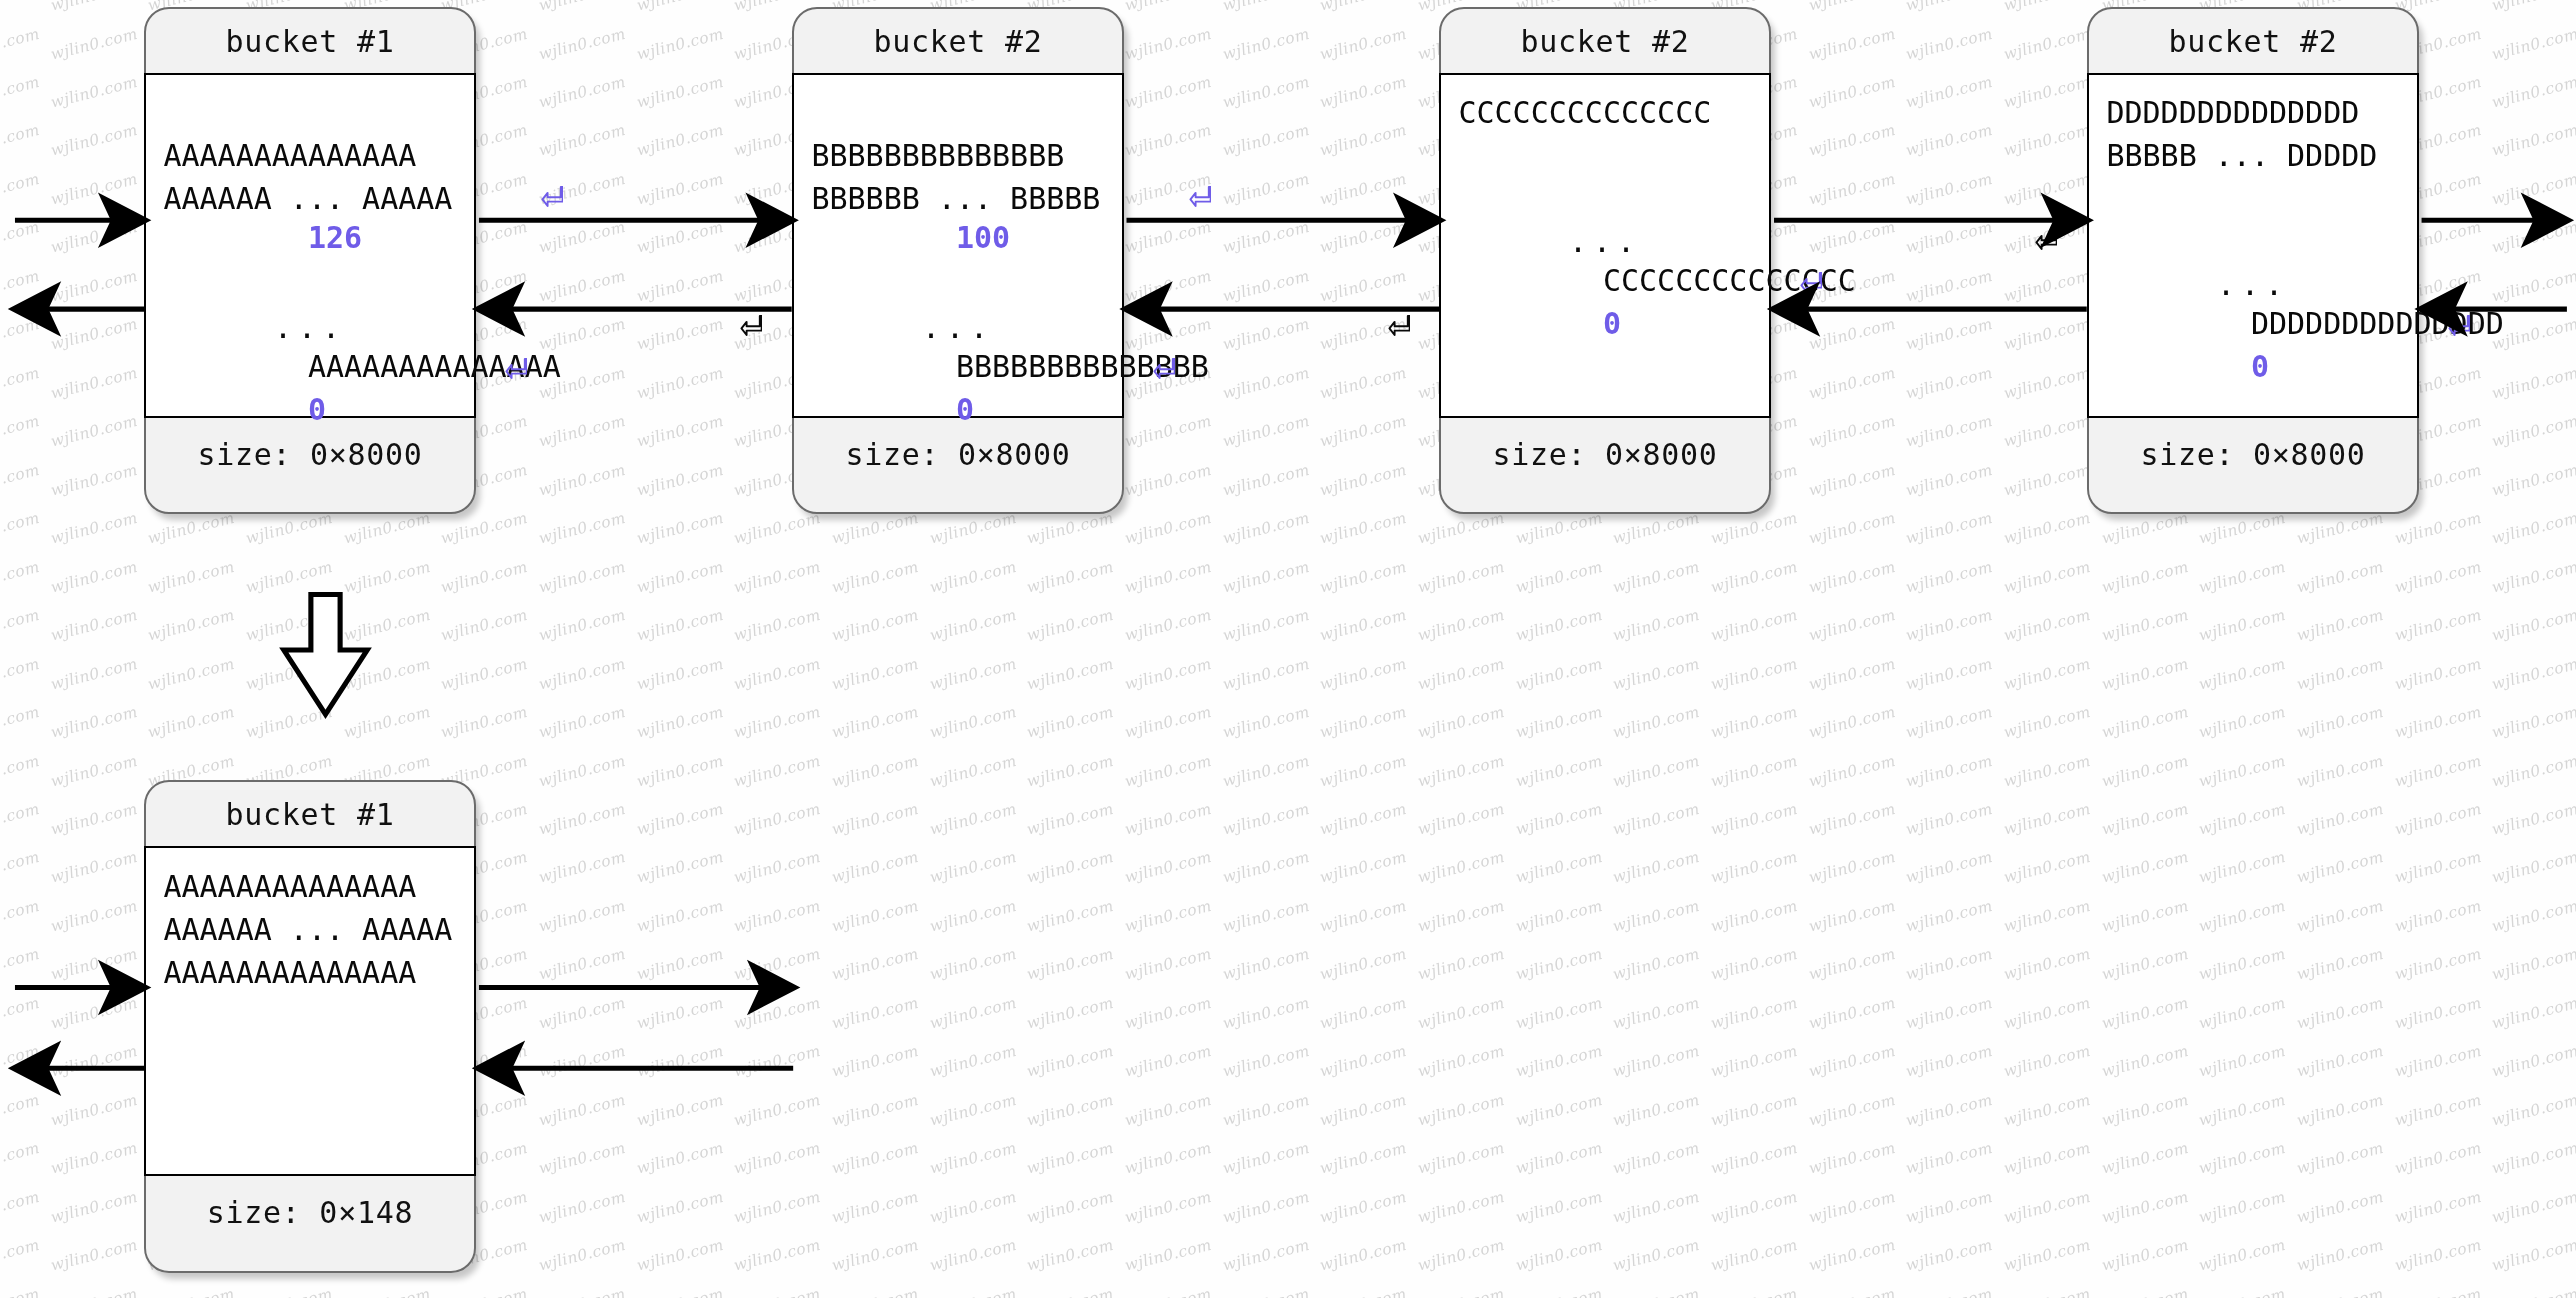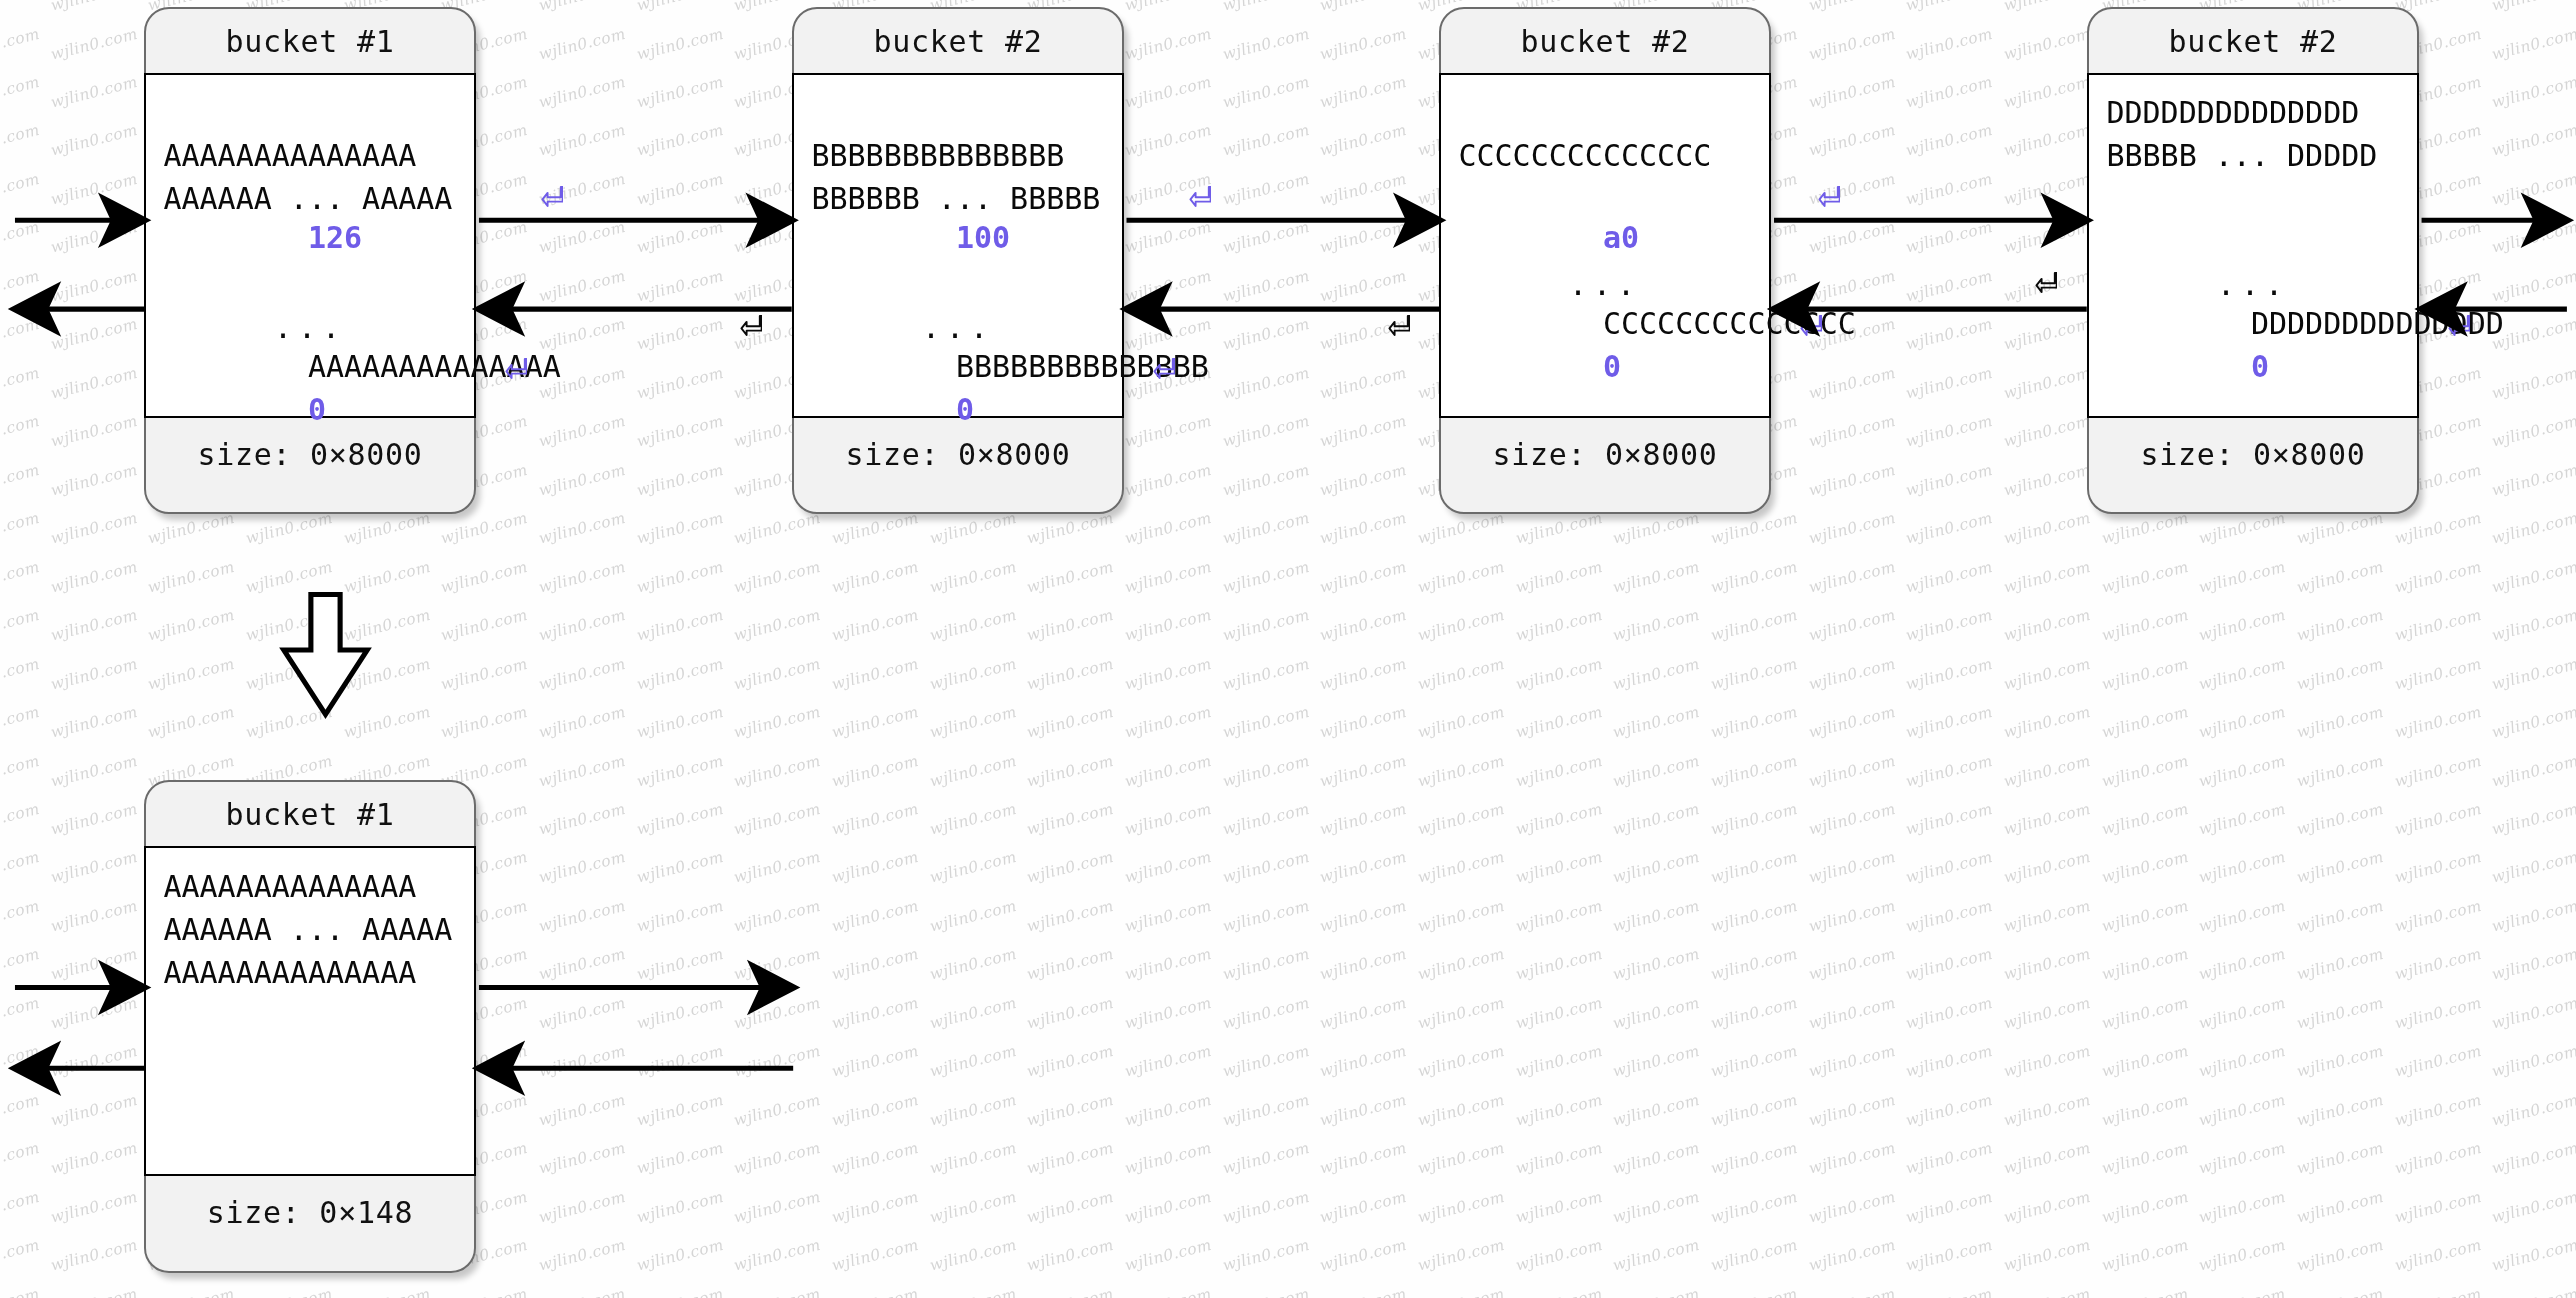--- a/index.html
+++ b/index.html
@@ -913,27 +913,20 @@
         </span>
       </div>
       <div class="row center">...</div>
     </div>
     <div class="card-foot">size: 0×8000</div>
   </div>
 
   <div class="card" style="left:1439px;top:7.3px;width:332px;height:507px;">
     <div class="card-title">bucket #2</div>
     <div class="card-body" style="height:345px;padding-top:16px;">
-      <div class="row purple">
-        <span>a0</span><span class="ret">
-          <svg width="22" height="25" viewBox="0 0 30 34">
-              <path d="M27 4 L27 18 L9 18 L9 12 L2 21 L9 30 L9 24 L29.5 24 L29.5 4 Z" fill="none" stroke="#6f5ce8" stroke-width="2.6" stroke-linejoin="round"></path>
-            </svg>
-        </span>
-      </div>
       <div class="row">CCCCCCCCCCCCCC</div>
       <div class="row">
         <span>CCCCCCCCCCCCCC</span><span class="ret">
           <svg width="22" height="25" viewBox="0 0 30 34">
               <path d="M27 4 L27 18 L9 18 L9 12 L2 21 L9 30 L9 24 L29.5 24 L29.5 4 Z" fill="none" stroke="#0a0a0a" stroke-width="2.6" stroke-linejoin="round"></path>
             </svg>
         </span>
       </div>
       <div class="row purple">
         <span>0</span><span class="ret">

